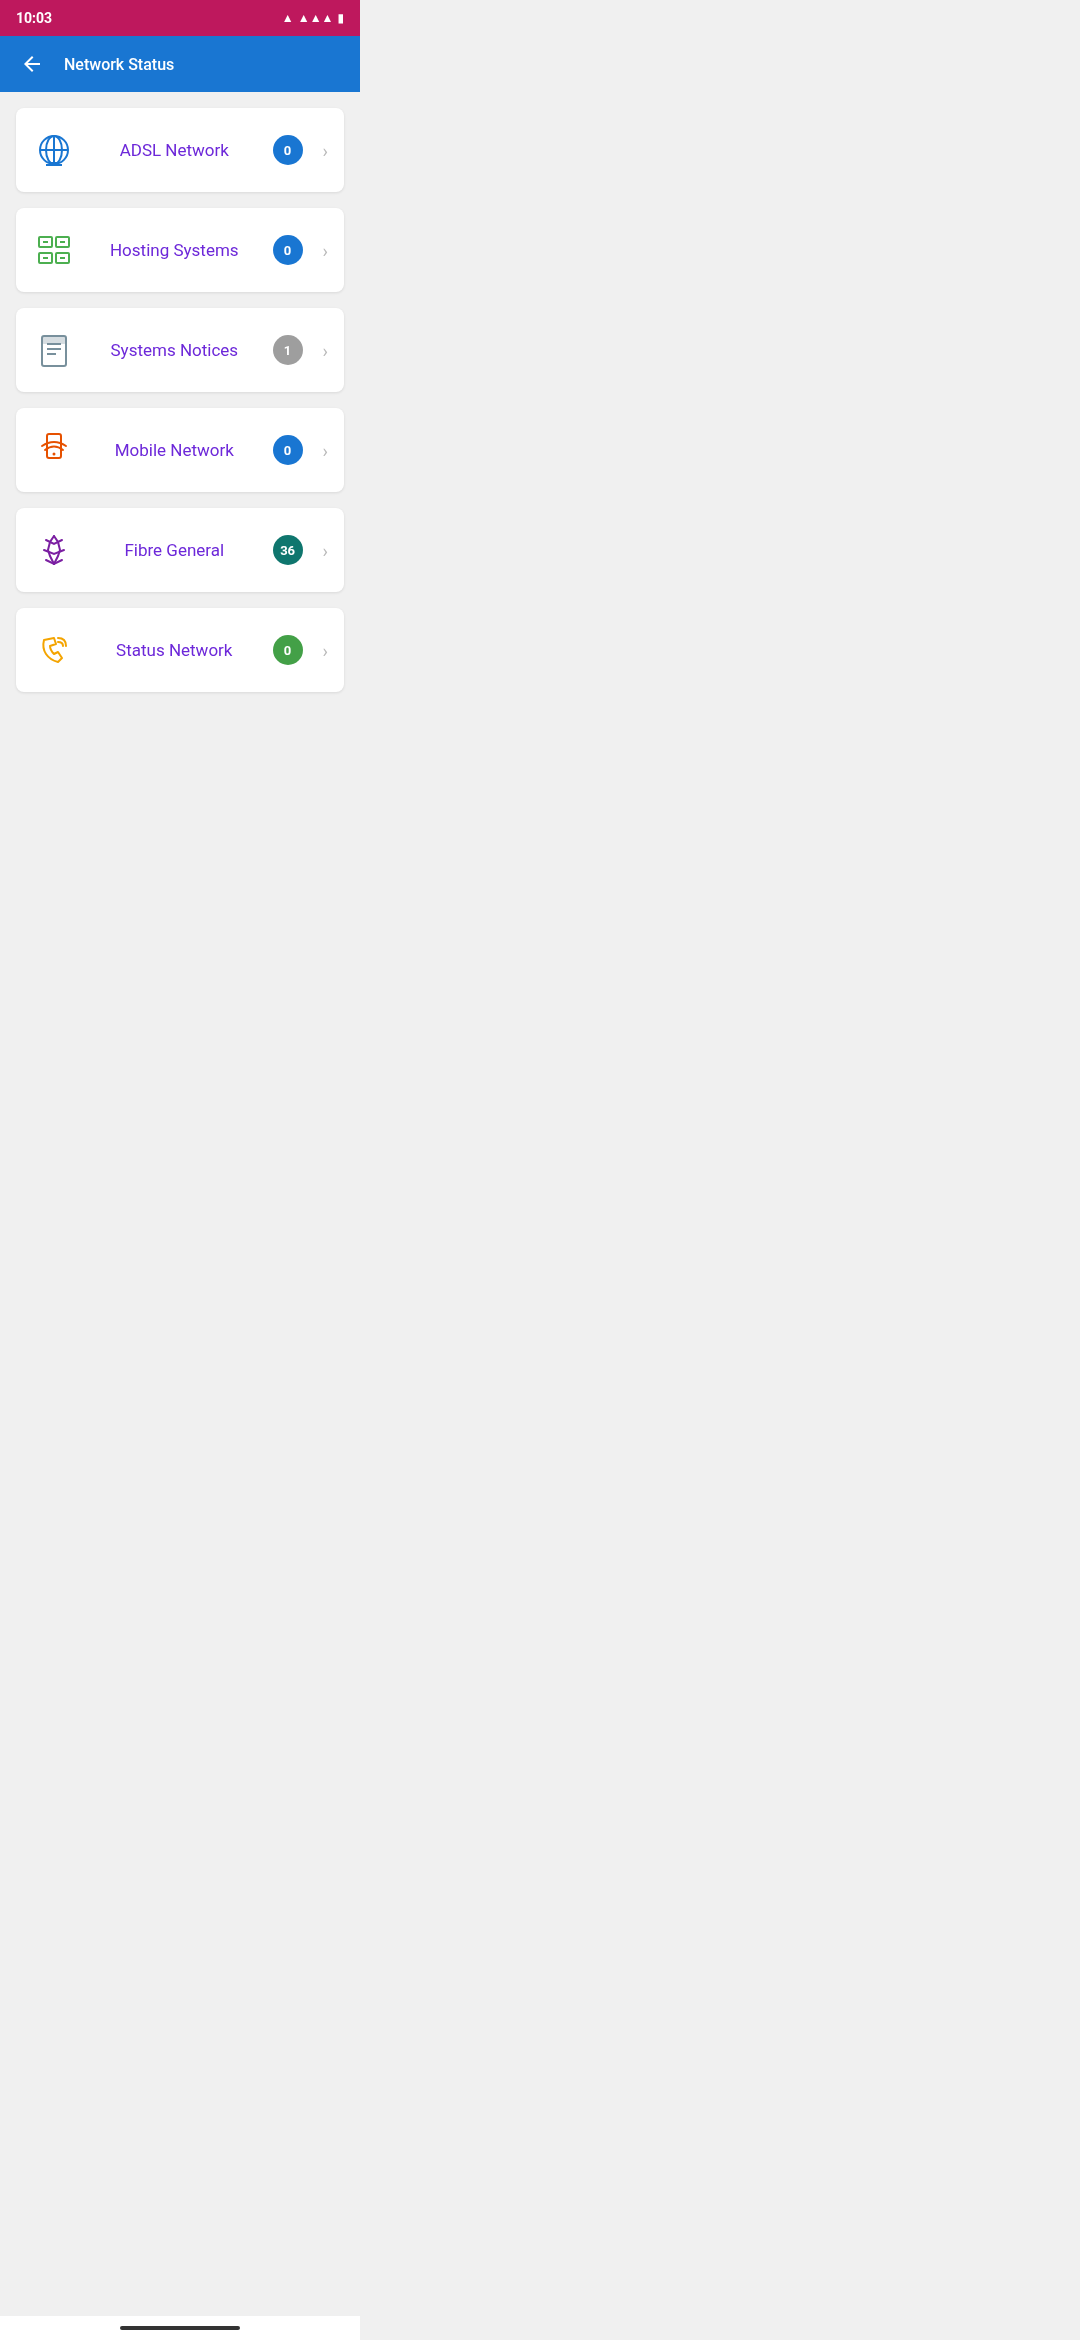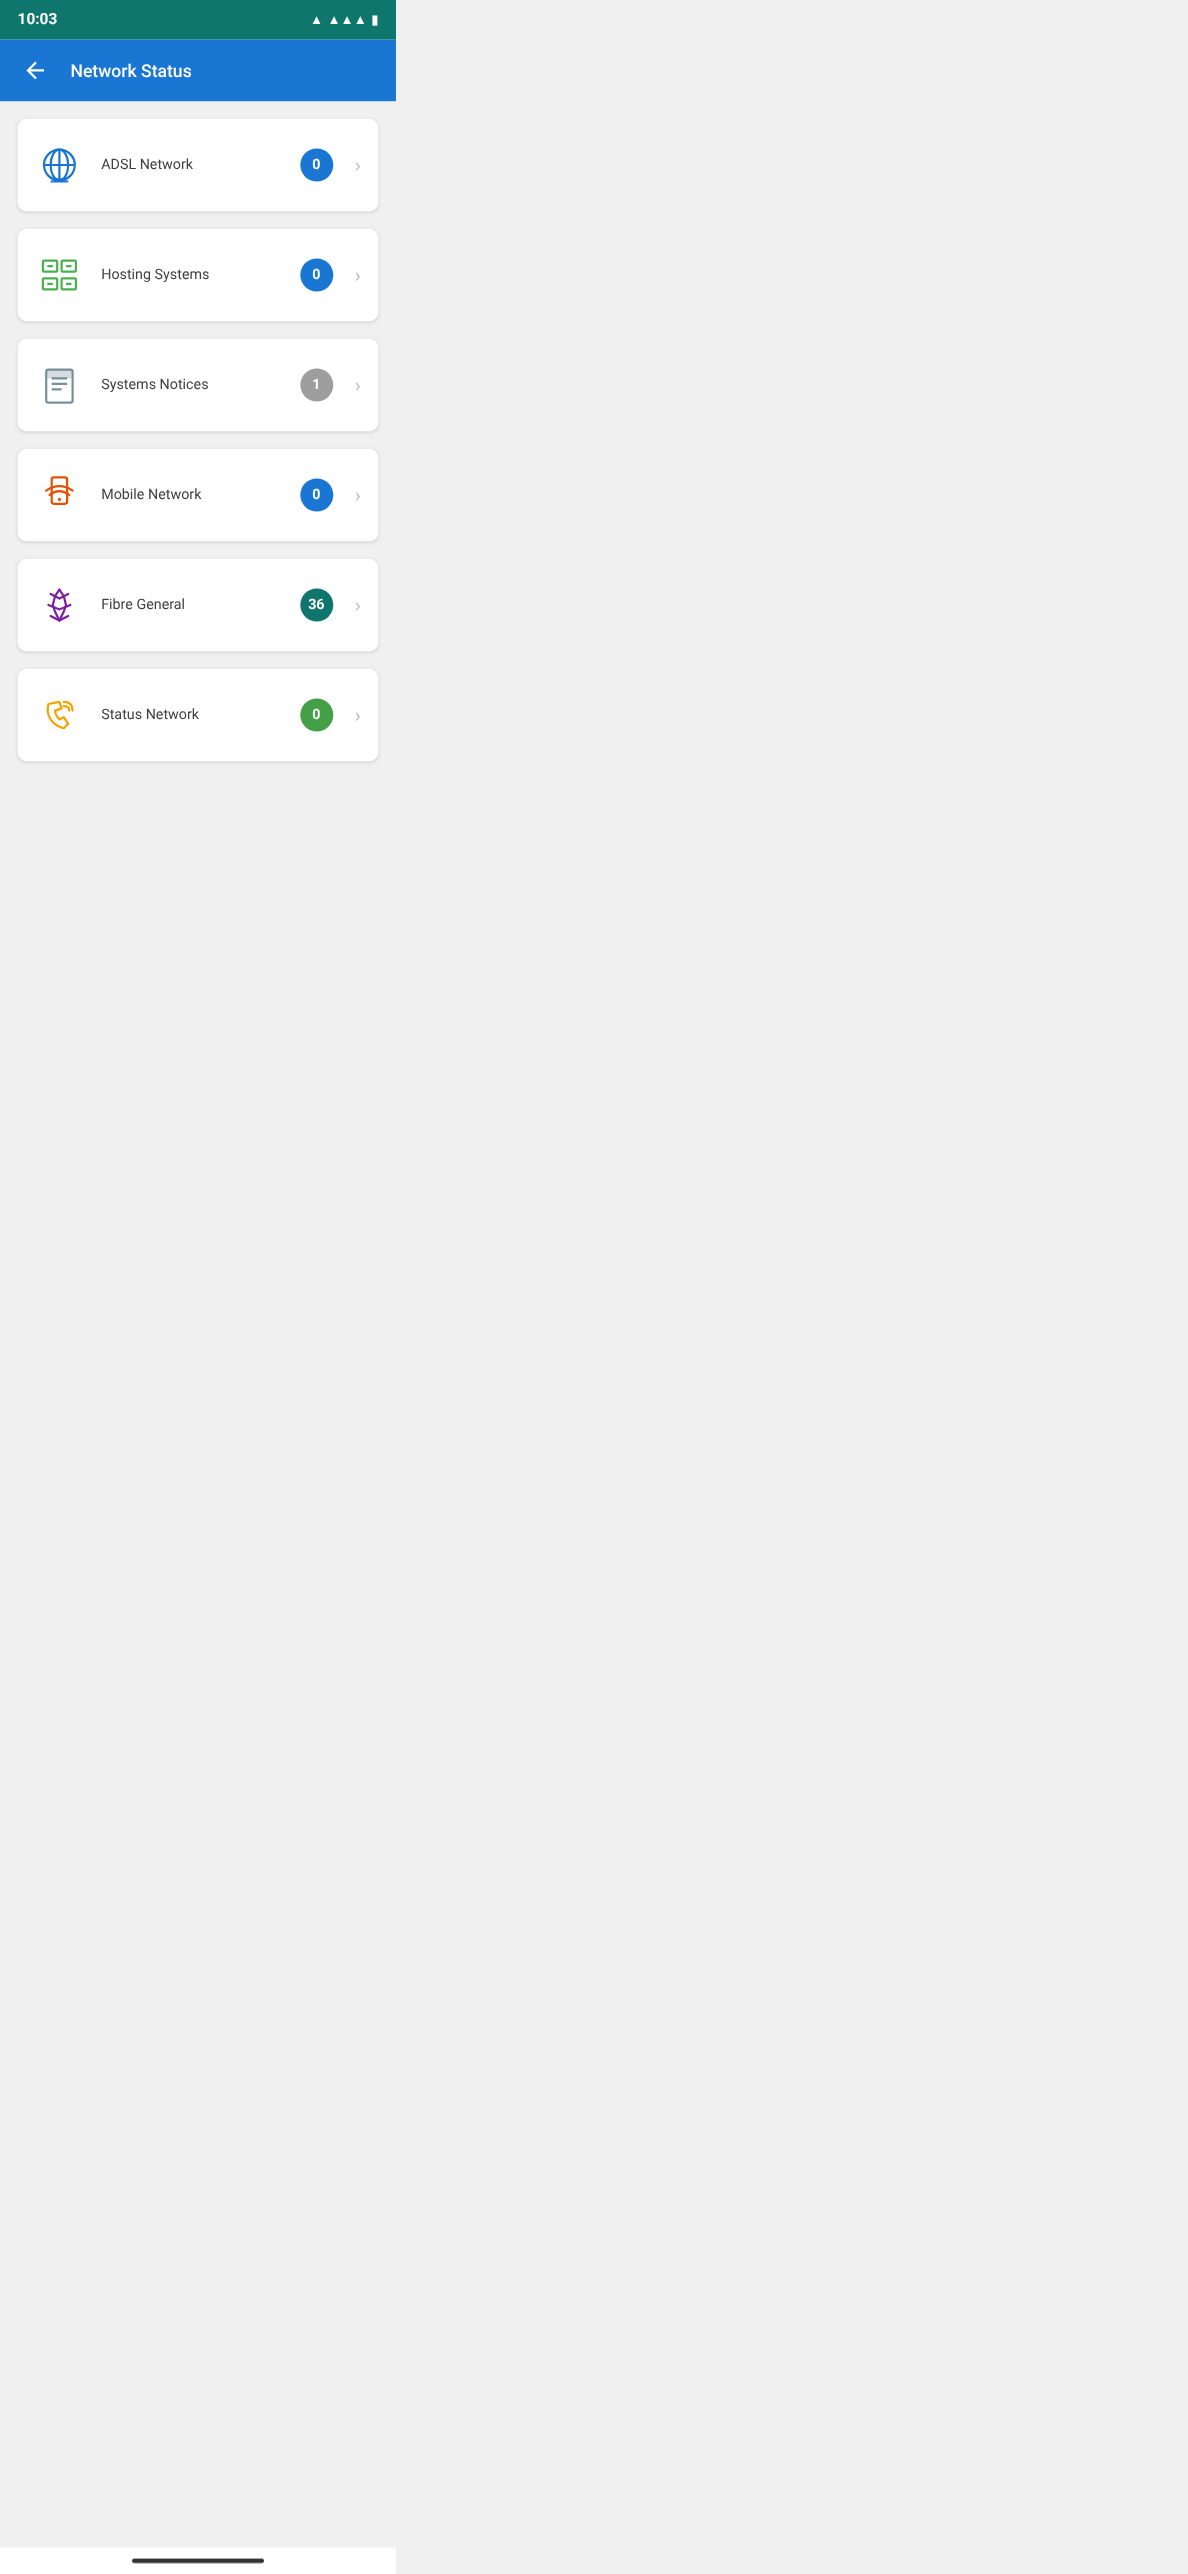--- a/index.html
+++ b/index.html
@@ -11,21 +11,21 @@
 
     body {
       font-family: 'Roboto', Arial, sans-serif;
       background-color: #f0f0f0;
       width: 360px;
       min-height: 780px;
       overflow-x: hidden;
     }
 
     .status-bar {
-      background-color: #0f766e;
+      background-color: #be185d;
       color: white;
       padding: 8px 16px;
       display: flex;
       justify-content: space-between;
       align-items: center;
       height: 36px;
     }
 
     .status-bar-time {
       font-size: 14px;
@@ -91,23 +91,24 @@
       width: 44px;
       height: 44px;
       display: flex;
       align-items: center;
       justify-content: center;
       flex-shrink: 0;
     }
 
     .item-label {
       flex: 1;
-      font-size: 13px;
-      color: #404040;
+      font-size: 17px;
+      color: #6d28d9;
       font-weight: 400;
+      text-align: center;
     }
 
     .badge {
       width: 30px;
       height: 30px;
       border-radius: 50%;
       display: flex;
       align-items: center;
       justify-content: center;
       font-size: 13px;

